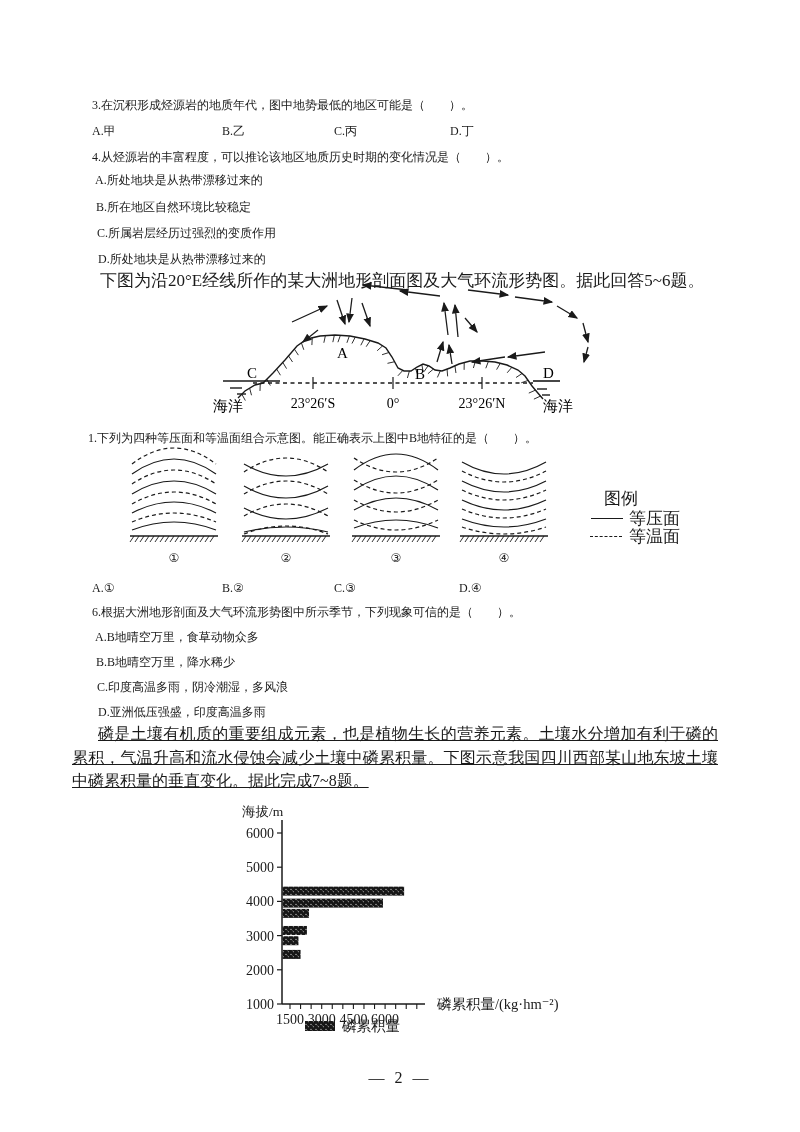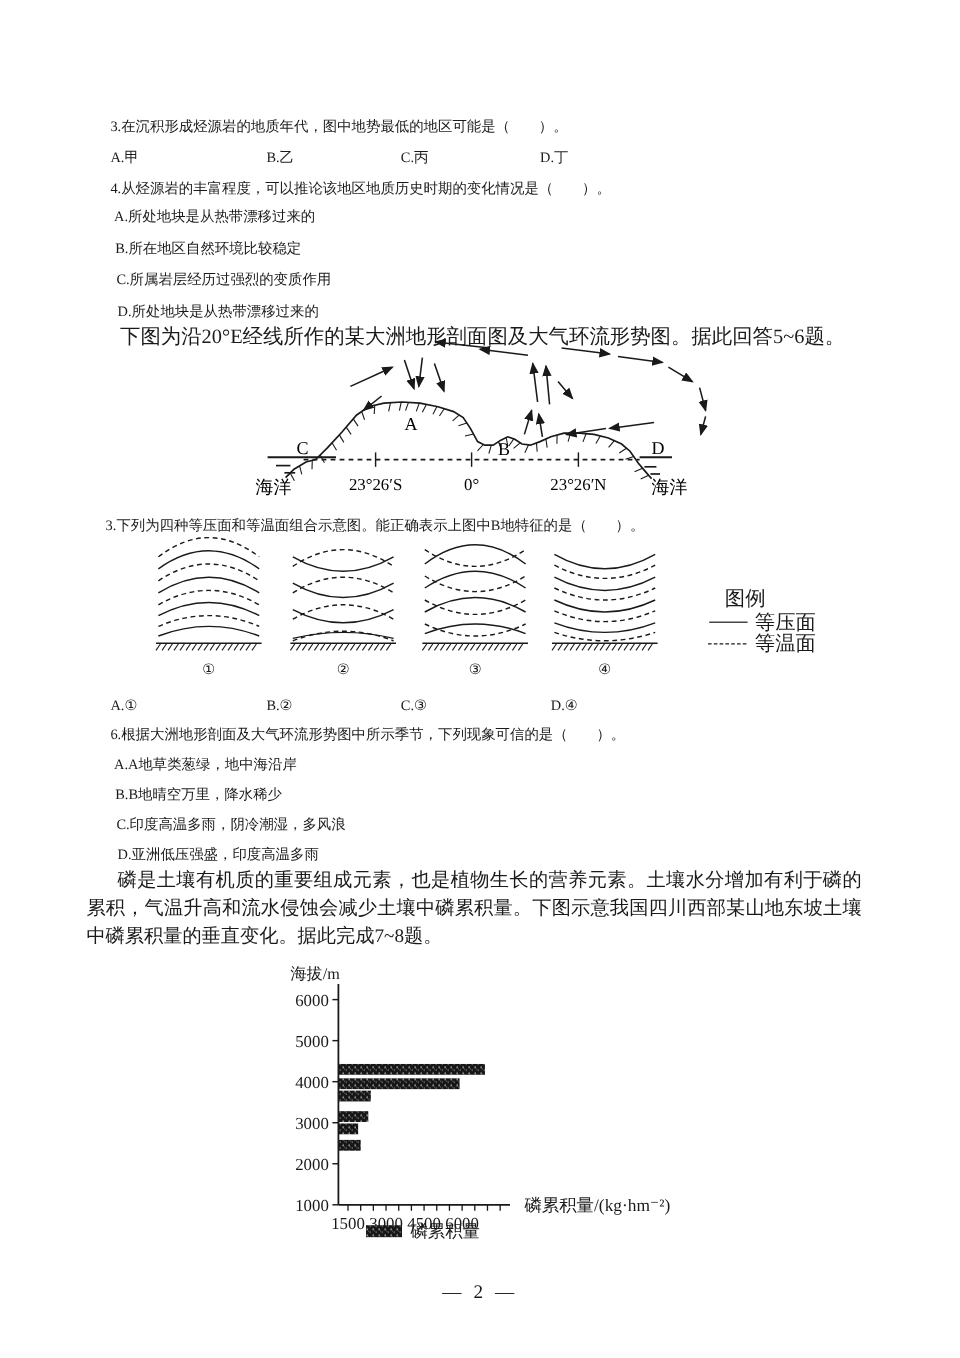--- a/index.html
+++ b/index.html
@@ -6,21 +6,21 @@
   body{
     width:800px;height:1132px;position:relative;background:#ffffff;
     font-family:"Liberation Serif","DejaVu Serif","DejaVu Sans",serif;
     color:#1a1a1a;overflow:hidden;
   }
   .abs{position:absolute;white-space:nowrap;line-height:20px;}
   .q{font-size:12px;}
   .small{font-size:17px;}
   .para{
     position:absolute;left:72px;top:722px;width:646px;
-    font-size:16px;line-height:23.5px;text-indent:26px;text-align:justify;white-space:normal;
+    font-size:16px;line-height:23.5px;text-indent:26px;text-align:justify;white-space:normal;text-decoration:underline;
   }
   .footer{
     position:absolute;left:0;top:1069px;width:800px;text-align:center;
     font-size:16px;letter-spacing:3px;
   }
   svg{position:absolute;overflow:visible;}
   .legendline{position:absolute;width:32px;height:0;}
   .ls{border-top:1.6px solid #1a1a1a;}
   .ld{border-top:1.6px dashed #1a1a1a;}
 </style>
@@ -122,21 +122,21 @@
   <text x="230" y="101" font-size="15">B</text>
   <text x="62" y="100" font-size="15">C</text>
   <text x="358" y="100" font-size="15">D</text>
   <text x="28" y="133" font-size="15">海洋</text>
   <text x="358" y="133" font-size="15">海洋</text>
   <text x="128" y="130" font-size="14" text-anchor="middle">23°26′S</text>
   <text x="208" y="130" font-size="14" text-anchor="middle">0°</text>
   <text x="297" y="130" font-size="14" text-anchor="middle">23°26′N</text>
 </svg>
 
-<div class="abs q" style="left:88px;top:428px">3.下列为四种等压面和等温面组合示意图。能正确表示上图中B地特征的是（　　）。</div>
+<div class="abs q" style="left:88px;top:428px">1.下列为四种等压面和等温面组合示意图。能正确表示上图中B地特征的是（　　）。</div>
 
 <svg class="iso" id="iso-1" style="left:128px;top:448px" width="92" height="100" viewBox="0 0 92 100">
     <path d="M4,16 Q46,-16 88,16" fill="none" stroke="#1a1a1a" stroke-width="1.2" stroke-dasharray="4,3"></path>
     <path d="M4,26 Q46,-4 88,26" fill="none" stroke="#1a1a1a" stroke-width="1.2"></path>
     <path d="M4,36 Q46,8 88,36" fill="none" stroke="#1a1a1a" stroke-width="1.2" stroke-dasharray="4,3"></path>
     <path d="M4,46 Q46,20 88,46" fill="none" stroke="#1a1a1a" stroke-width="1.2"></path>
     <path d="M4,56 Q46,32 88,56" fill="none" stroke="#1a1a1a" stroke-width="1.2" stroke-dasharray="4,3"></path>
     <path d="M4,65 Q46,43 88,65" fill="none" stroke="#1a1a1a" stroke-width="1.2"></path>
     <path d="M4,74 Q46,56 88,74" fill="none" stroke="#1a1a1a" stroke-width="1.2" stroke-dasharray="4,3"></path>
     <path d="M4,82 Q46,66 88,82" fill="none" stroke="#1a1a1a" stroke-width="1.2"></path>
@@ -254,21 +254,21 @@
 <div class="abs small" style="left:629px;top:509px">等压面</div>
 <div class="legendline ld" style="left:590px;top:536px"></div>
 <div class="abs small" style="left:629px;top:527px">等温面</div>
 
 <div class="abs q" style="left:92px;top:578px">A.①</div>
 <div class="abs q" style="left:222px;top:578px">B.②</div>
 <div class="abs q" style="left:334px;top:578px">C.③</div>
 <div class="abs q" style="left:459px;top:578px">D.④</div>
 
 <div class="abs q" style="left:92px;top:602px">6.根据大洲地形剖面及大气环流形势图中所示季节，下列现象可信的是（　　）。</div>
-<div class="abs q" style="left:95px;top:627px">A.A地草类葱绿，地中海沿岸</div>
+<div class="abs q" style="left:95px;top:627px">A.B地晴空万里，食草动物众多</div>
 <div class="abs q" style="left:96px;top:652px">B.B地晴空万里，降水稀少</div>
 <div class="abs q" style="left:97px;top:677px">C.印度高温多雨，阴冷潮湿，多风浪</div>
 <div class="abs q" style="left:98px;top:702px">D.亚洲低压强盛，印度高温多雨</div>
 
 <div class="para">磷是土壤有机质的重要组成元素，也是植物生长的营养元素。土壤水分增加有利于磷的累积，气温升高和流水侵蚀会减少土壤中磷累积量。下图示意我国四川西部某山地东坡土壤中磷累积量的垂直变化。据此完成7~8题。</div>
 
 <svg id="chart-svg" style="left:225px;top:803px" width="390" height="250" viewBox="0 0 390 250">
   <defs>
     <pattern id="speckle" patternUnits="userSpaceOnUse" width="5" height="5">
       <rect width="5" height="5" fill="#161616"></rect>

